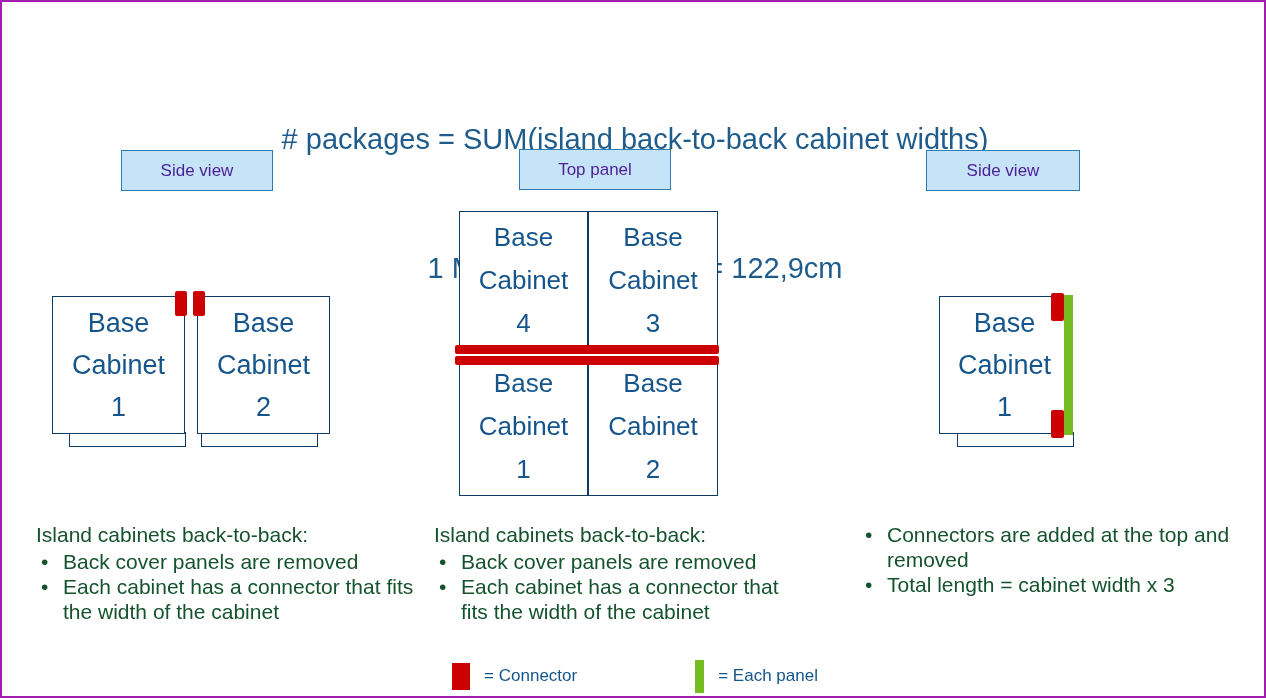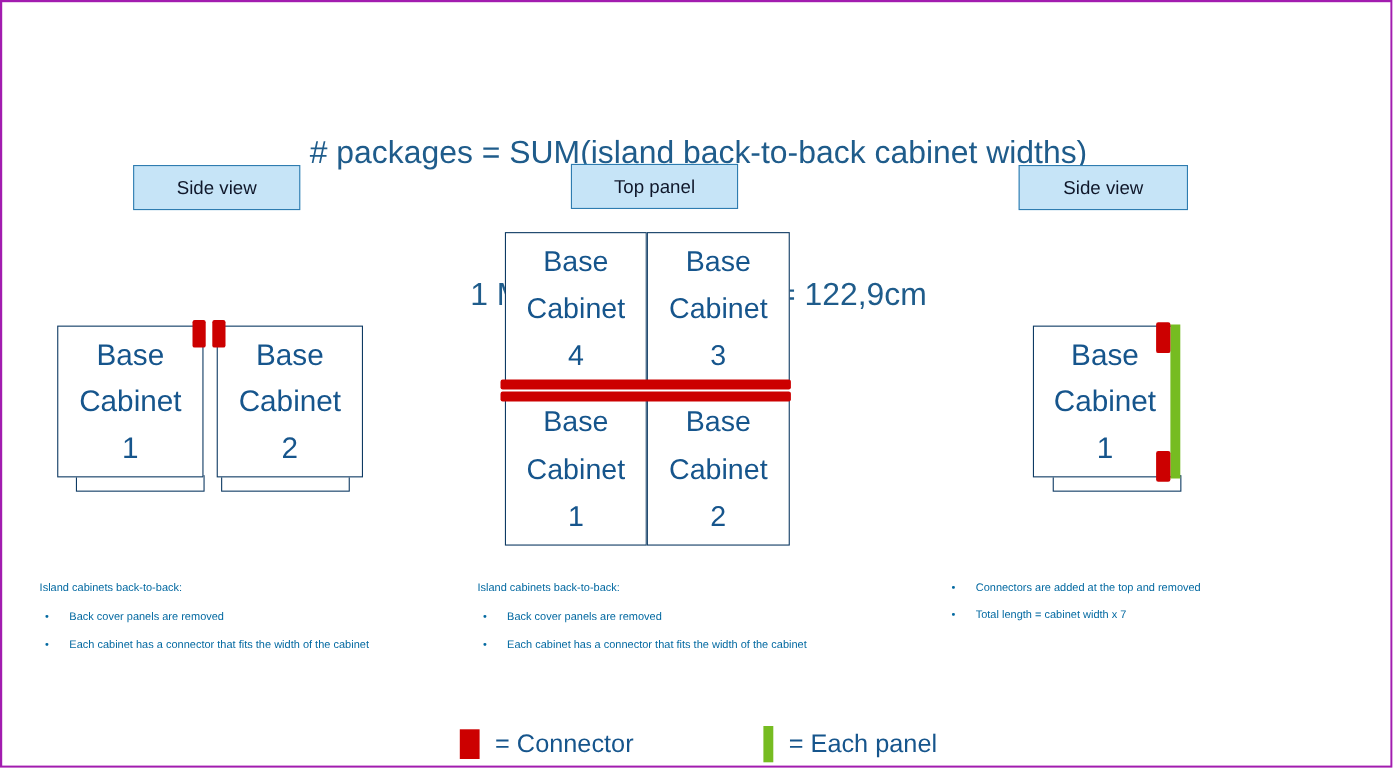--- a/index.html
+++ b/index.html
@@ -32,21 +32,21 @@
     font-size: 29px;
     line-height: 43px;
     white-space: pre;
   }
 
   
   .view-chip {
     position: absolute;
     background: #C6E4F7;
     border: 1px solid #2E7CB0;
-    color: #0f172a;
+    color: #4c1d95;
     font-size: 17px;
     display: flex;
     align-items: center;
     justify-content: center;
     box-sizing: border-box;
   }
 
   
   .cabinet {
     position: absolute;
@@ -85,22 +85,22 @@
     border-radius: 2px;
   }
   .cover-panel {
     position: absolute;
     background: #76BC21;
   }
 
   
   .text-block {
     position: absolute;
-    color: #0369a1;
-    font-size: 10px;
+    color: #14532d;
+    font-size: 21px;
     line-height: 25px;
   }
   .text-block .heading {
     margin: 0 0 2px 0;
   }
   .text-block ul {
     margin: 0;
     padding: 0;
     list-style: none;
   }
@@ -125,21 +125,21 @@
     display: flex;
     align-items: center;
     justify-content: center;
     gap: 118px;
   }
   .legend-item {
     display: flex;
     align-items: center;
     gap: 14px;
     color: #16558C;
-    font-size: 23px;
+    font-size: 17px;
   }
   .swatch-connector {
     width: 18px;
     height: 27px;
     background: #CC0000;
   }
   .swatch-cover {
     width: 9px;
     height: 33px;
     background: #76BC21;
@@ -247,21 +247,21 @@
   </div>
 
   <div class="text-block" style="left:858px; top:520px; width:390px;">
     <ul>
       <li>
         <span class="bullet">•</span>
         <span>Connectors are added at the top and removed</span>
       </li>
       <li>
         <span class="bullet">•</span>
-        <span>Total length = cabinet width x 7</span>
+        <span>Total length = cabinet width x 3</span>
       </li>
     </ul>
   </div>
 
   <div class="legend">
     <div class="legend-item">
       <span class="swatch-connector"></span>
       <span>= Connector</span>
     </div>
     <div class="legend-item">

